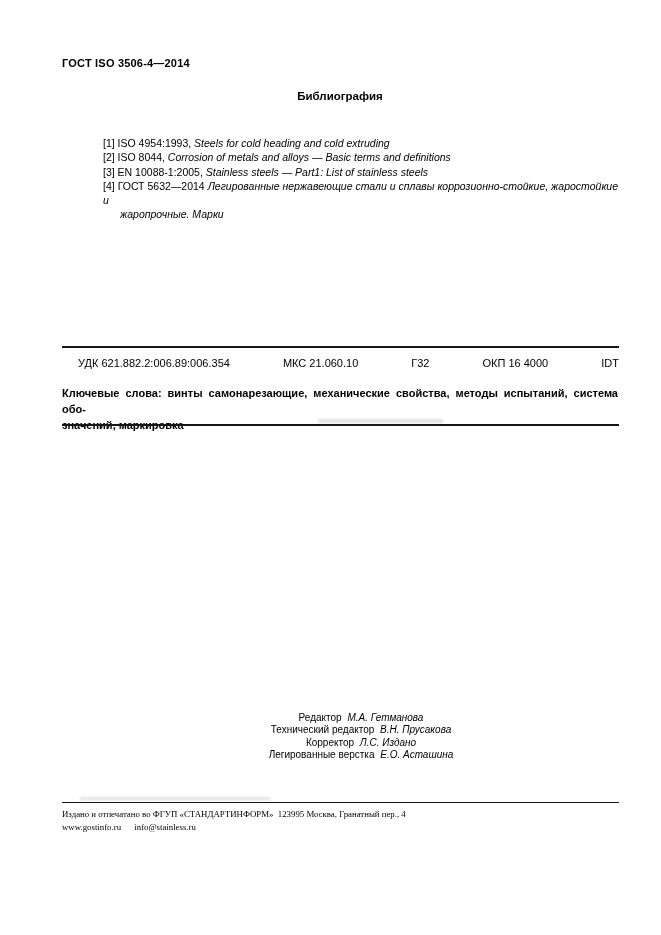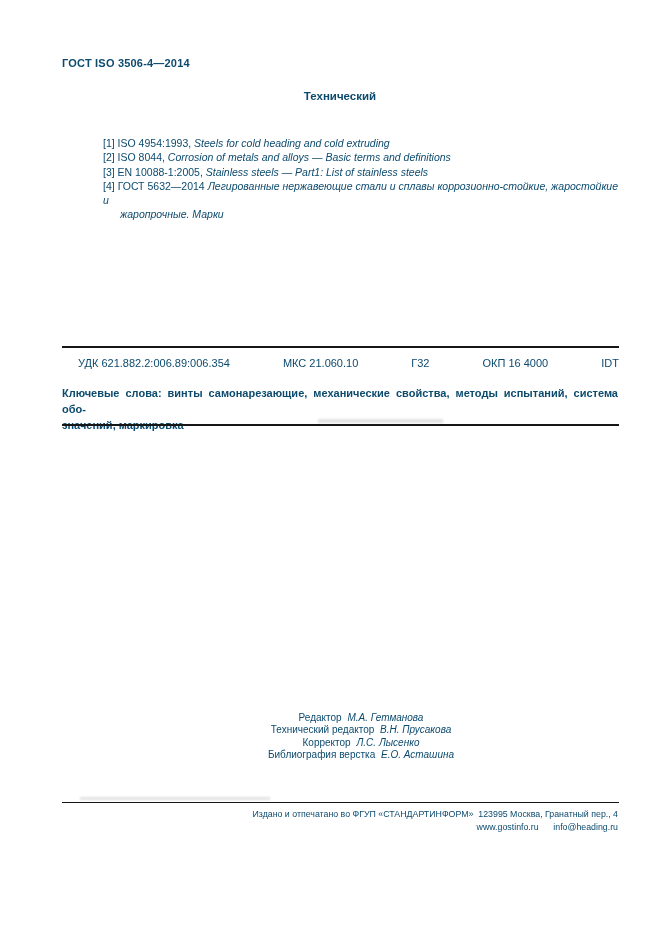--- a/index.html
+++ b/index.html
@@ -6,21 +6,21 @@
     margin: 0;
     padding: 0;
     background: #ffffff;
   }
   .page {
     position: relative;
     width: 661px;
     height: 935px;
     background: #ffffff;
     font-family: "Liberation Sans", sans-serif;
-    color: #0c4a6e;
+    color: #000000;
     overflow: hidden;
   }
   .doc-code {
     position: absolute;
     left: 62px;
     top: 57px;
     font-size: 11px;
     font-weight: bold;
     letter-spacing: 0.2px;
   }
@@ -115,34 +115,35 @@
     text-align: center;
     font-size: 8.8px;
     line-height: 13px;
   }
   .imprint-block div { white-space: pre; }
   .publisher-block {
     position: absolute;
     left: 62px;
     top: 808px;
     width: 556px;
-    text-align: right;
+    text-align: left;
     font-size: 8.8px;
     line-height: 13px;
+    font-family: Liberation Serif, serif;
   }
   .publisher-block div { white-space: pre; }
 </style>
 </head>
 <body>
 
 <div class="page">
 
   <div class="doc-code">ГОСТ ISO 3506-4—2014</div>
 
-  <div class="section-title">Технический</div>
+  <div class="section-title">Библиография</div>
 
   <div class="bib-list">
     <div class="bib-item">
       <span>[1]</span>
       <span>ISO 4954:1993,</span>
       <span class="it">Steels for cold heading and cold extruding</span>
     </div>
     <div class="bib-item">
       <span>[2]</span>
       <span>ISO 8044,</span>
@@ -183,30 +184,30 @@
     <div>
       <span>Редактор</span>
       <span class="it staff-name">М.А. Гетманова</span>
     </div>
     <div>
       <span>Технический редактор</span>
       <span class="it staff-name">В.Н. Прусакова</span>
     </div>
     <div>
       <span>Корректор</span>
-      <span class="it staff-name">Л.С. Лысенко</span>
-    </div>
-    <div>
-      <span>Библиография верстка</span>
+      <span class="it staff-name">Л.С. Издано</span>
+    </div>
+    <div>
+      <span>Легированные верстка</span>
       <span class="it staff-name">Е.О. Асташина</span>
     </div>
   </div>
 
 
   <div class="rule rule-3"></div>
   <div class="smudge smudge-2"></div>
 
   <div class="publisher-block">
     <div>Издано и отпечатано во ФГУП «СТАНДАРТИНФОРМ»  123995 Москва, Гранатный пер., 4</div>
-    <div>www.gostinfo.ru      info@heading.ru</div>
+    <div>www.gostinfo.ru      info@stainless.ru</div>
   </div>
 
 </div>
 
 </body></html>

